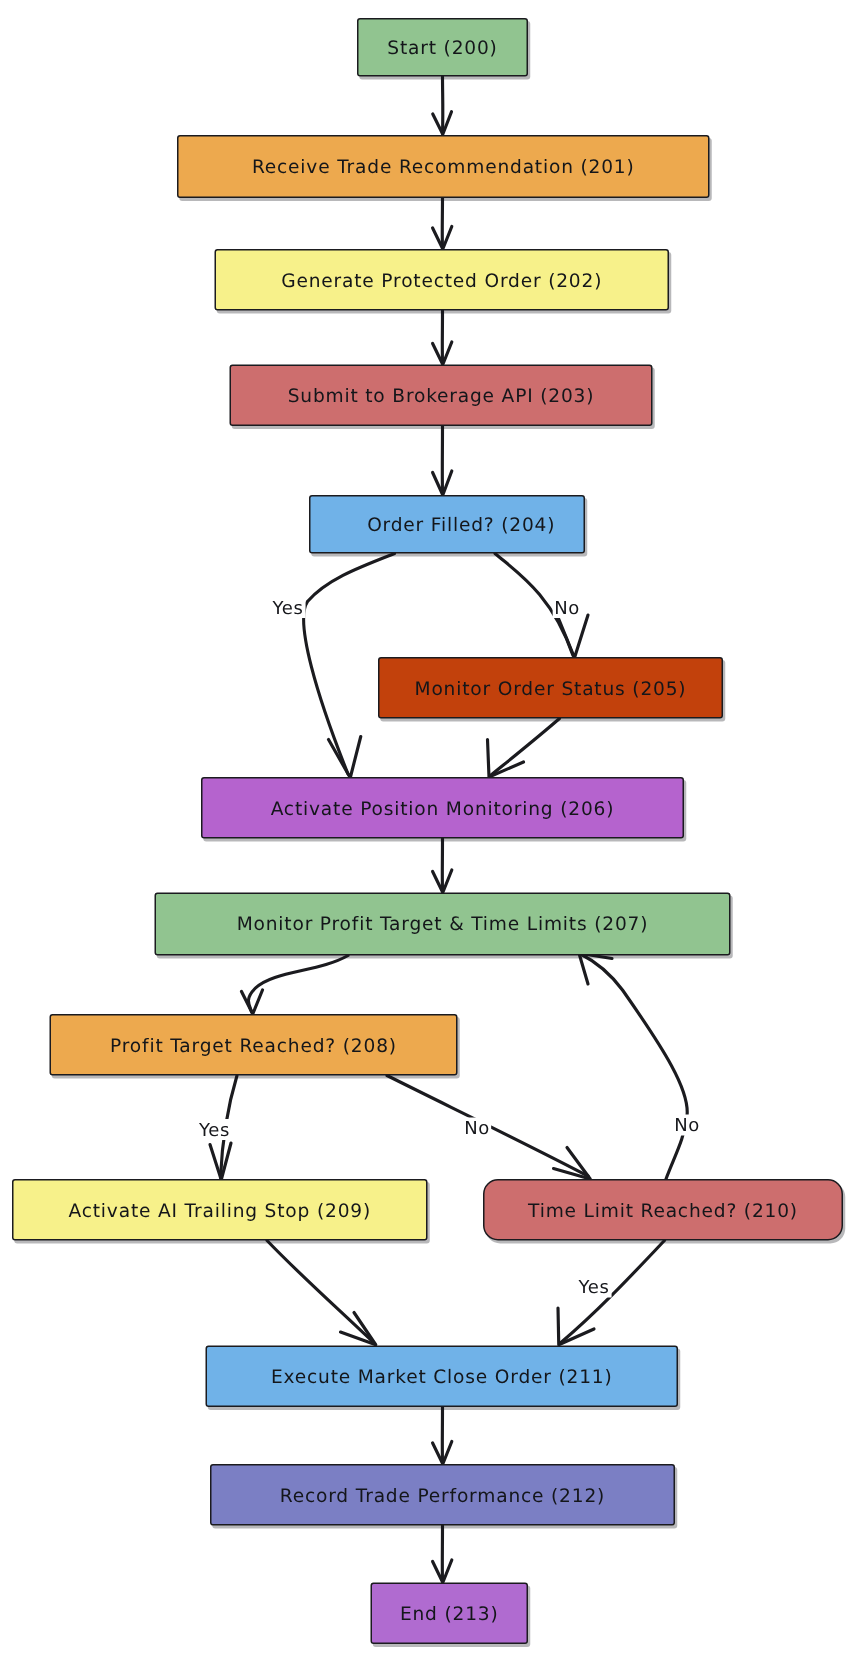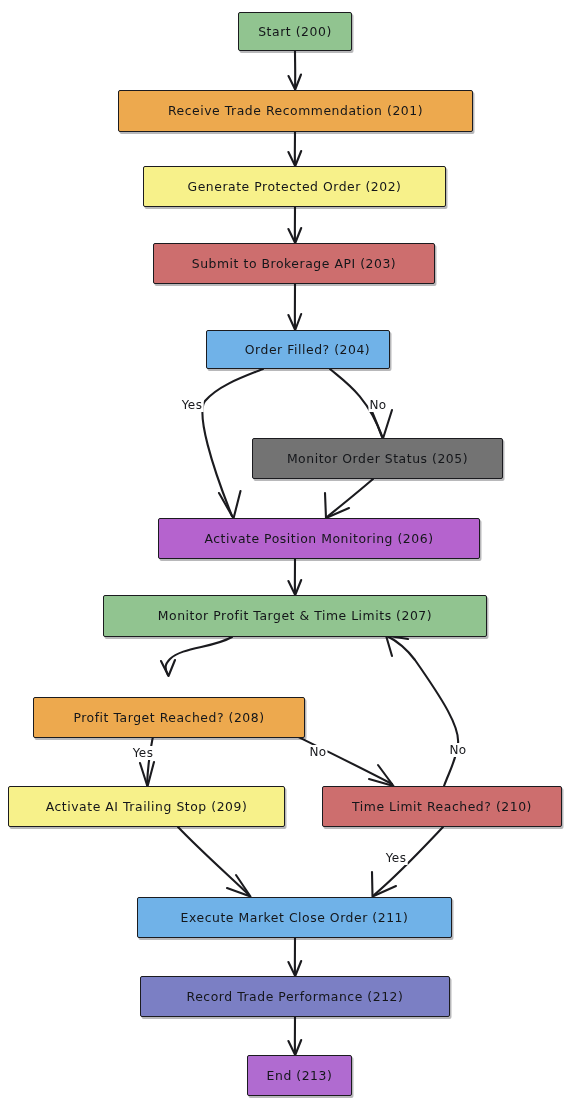--- a/index.html
+++ b/index.html
@@ -159,36 +159,36 @@
       </div>
       <div class="node" style="left: 143px; top: 166px; width: 303px; height: 41px; background: rgb(247, 241, 138); justify-content: center;">
         <span class="node-label">Generate Protected Order (202)</span>
       </div>
       <div class="node" style="left: 153px; top: 243px; width: 282px; height: 41px; background: rgb(205, 110, 110);">
         <span class="node-label">Submit to Brokerage API (203)</span>
       </div>
       <div class="node" style="left: 206px; top: 330px; width: 184px; height: 39px; background: rgb(112, 178, 232); padding-left: 19px;">
         <span class="node-label">Order Filled? (204)</span>
       </div>
-      <div class="node" style="left: 252px; top: 438px; width: 251px; height: 41px; background: #737373;">
+      <div class="node" style="left: 252px; top: 438px; width: 230px; height: 41px; background: #c2410c;">
         <span class="node-label">Monitor Order Status (205)</span>
       </div>
-      <div class="node" style="left: 134px; top: 518px; width: 322px; height: 41px; background: rgb(181, 99, 206); margin-left: 24px;">
+      <div class="node" style="left: 134px; top: 518px; width: 322px; height: 41px; background: rgb(181, 99, 206);">
         <span class="node-label">Activate Position Monitoring (206)</span>
       </div>
       <div class="node" style="left: 103px; top: 595px; width: 384px; height: 42px; background: rgb(145, 196, 144);">
         <span class="node-label">Monitor Profit Target &amp; Time Limits (207)</span>
       </div>
-      <div class="node" style="left: 33px; top: 697px; width: 272px; height: 41px; background: rgb(237, 169, 78);">
+      <div class="node" style="left: 33px; top: 676px; width: 272px; height: 41px; background: rgb(237, 169, 78);">
         <span class="node-label">Profit Target Reached? (208)</span>
       </div>
       <div class="node" style="left: 8px; top: 786px; width: 277px; height: 41px; background: rgb(247, 241, 138);">
         <span class="node-label">Activate AI Trailing Stop (209)</span>
       </div>
-      <div class="node" style="left: 322px; top: 786px; width: 240px; height: 41px; background: rgb(205, 110, 110);">
+      <div class="node" style="left: 322px; top: 786px; width: 240px; height: 41px; background: rgb(205, 110, 110); border-radius: 10px;">
         <span class="node-label">Time Limit Reached? (210)</span>
       </div>
       <div class="node" style="left: 137px; top: 897px; width: 315px; height: 41px; background: rgb(112, 178, 232);">
         <span class="node-label">Execute Market Close Order (211)</span>
       </div>
       <div class="node" style="left: 140px; top: 976px; width: 310px; height: 41px; background: rgb(123, 127, 196);">
         <span class="node-label">Record Trade Performance (212)</span>
       </div>
       <div class="node" style="left: 247px; top: 1055px; width: 105px; height: 41px; background: rgb(176, 107, 208);">
         <span class="node-label">End (213)</span>

